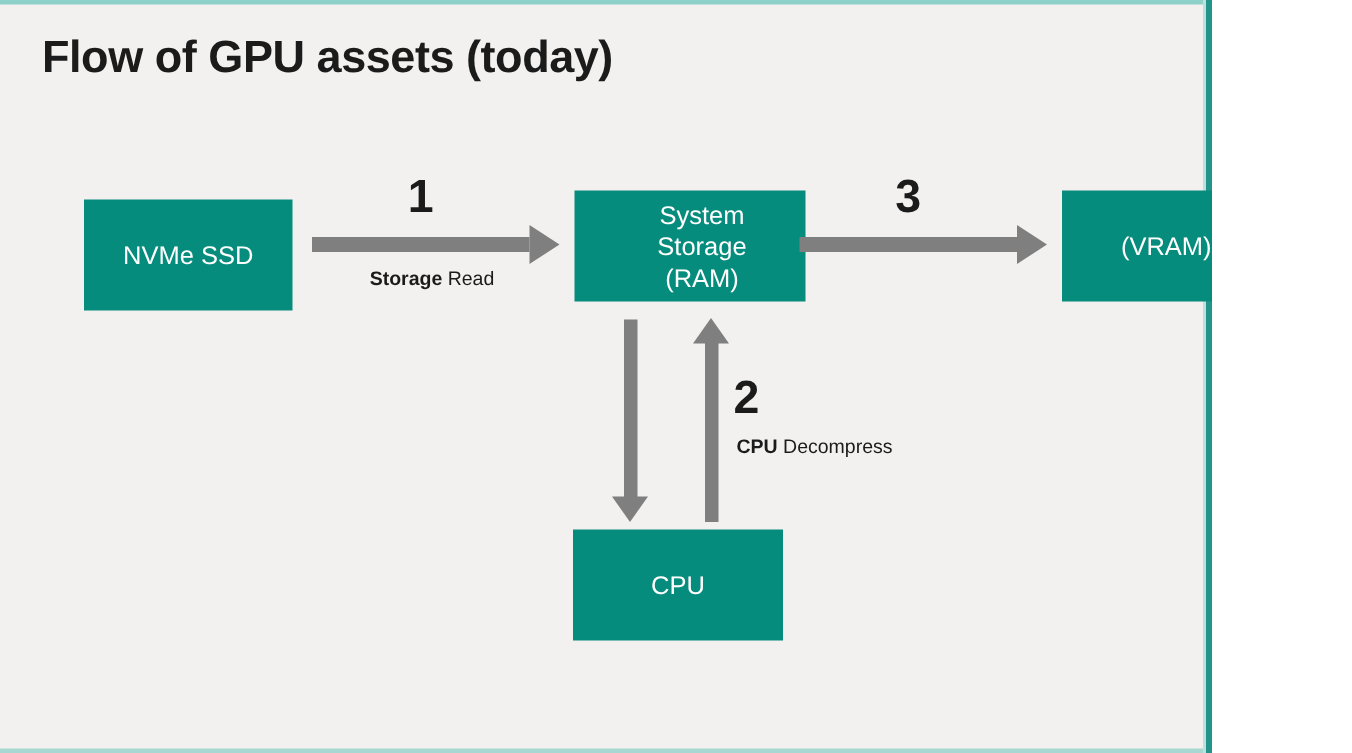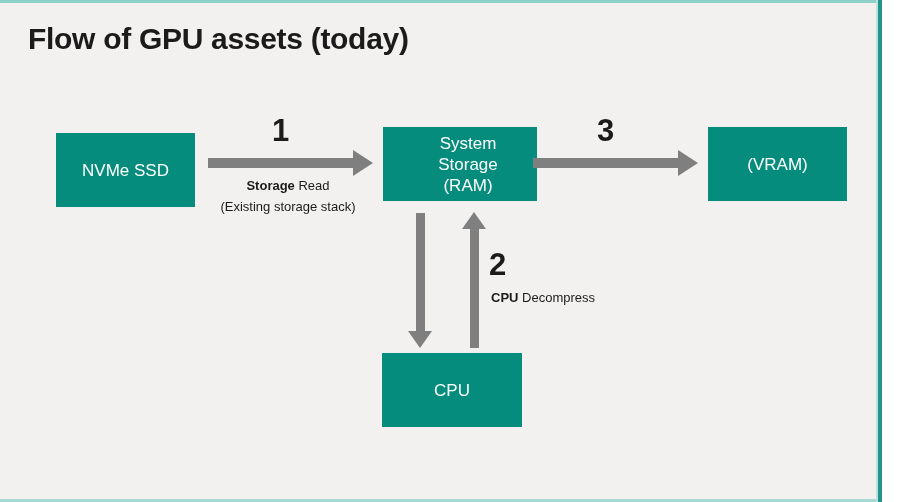--- a/index.html
+++ b/index.html
@@ -2,21 +2,21 @@
 <html style="--background: #f2f1f0; --box-fill: #068c7c; --box-text: #ffffff; --arrow-gray: #7f7f7f; --text-dark: #1b1b1b; --border-top: #8ed1c9; --border-bottom: #a7d8d2; --border-right: #23948b; --border-right-inner: #bde2dd;"><head>
 <meta charset="utf-8">
 <style>
   html, body {
     margin: 0;
     padding: 0;
     font-family: "Liberation Sans", "DejaVu Sans", sans-serif;
   }
   .slide {
     position: relative;
-    width: 882px;
+    width: 808px;
     height: 502px;
     background: var(--background, #f2f1f0);
     overflow: hidden;
   }
   
   .edge-top    { position:absolute; left:0; top:0; width:100%; height:3px; background: var(--border-top); }
   .edge-bottom { position:absolute; left:0; bottom:0; width:100%; height:3px; background: var(--border-bottom); }
   .edge-right-outer { position:absolute; right:0; top:0; width:4px; height:100%; background: var(--border-right); }
   .edge-right-inner { position:absolute; right:4px; top:0; width:2px; height:100%; background: var(--border-right-inner); }
 
@@ -155,21 +155,20 @@
   </div>
 
   <div>
     <div class="head-up" style="left:462px; top:212px;"></div>
     <div class="shaft-v" style="left:470px; top:228px; height:120px;"></div>
   </div>
 
   <div class="step-number num-1">1</div>
   <div class="step-caption cap-1">
     <span><b>Storage</b><span> Read</span></span><br>
-    <span>(Existing storage stack)</span>
   </div>
 
   <div class="step-number num-3">3</div>
 
   <div class="step-number num-2">2</div>
   <div class="step-caption cap-2">
     <b>CPU</b><span> Decompress</span>
   </div>
 
 </div>

